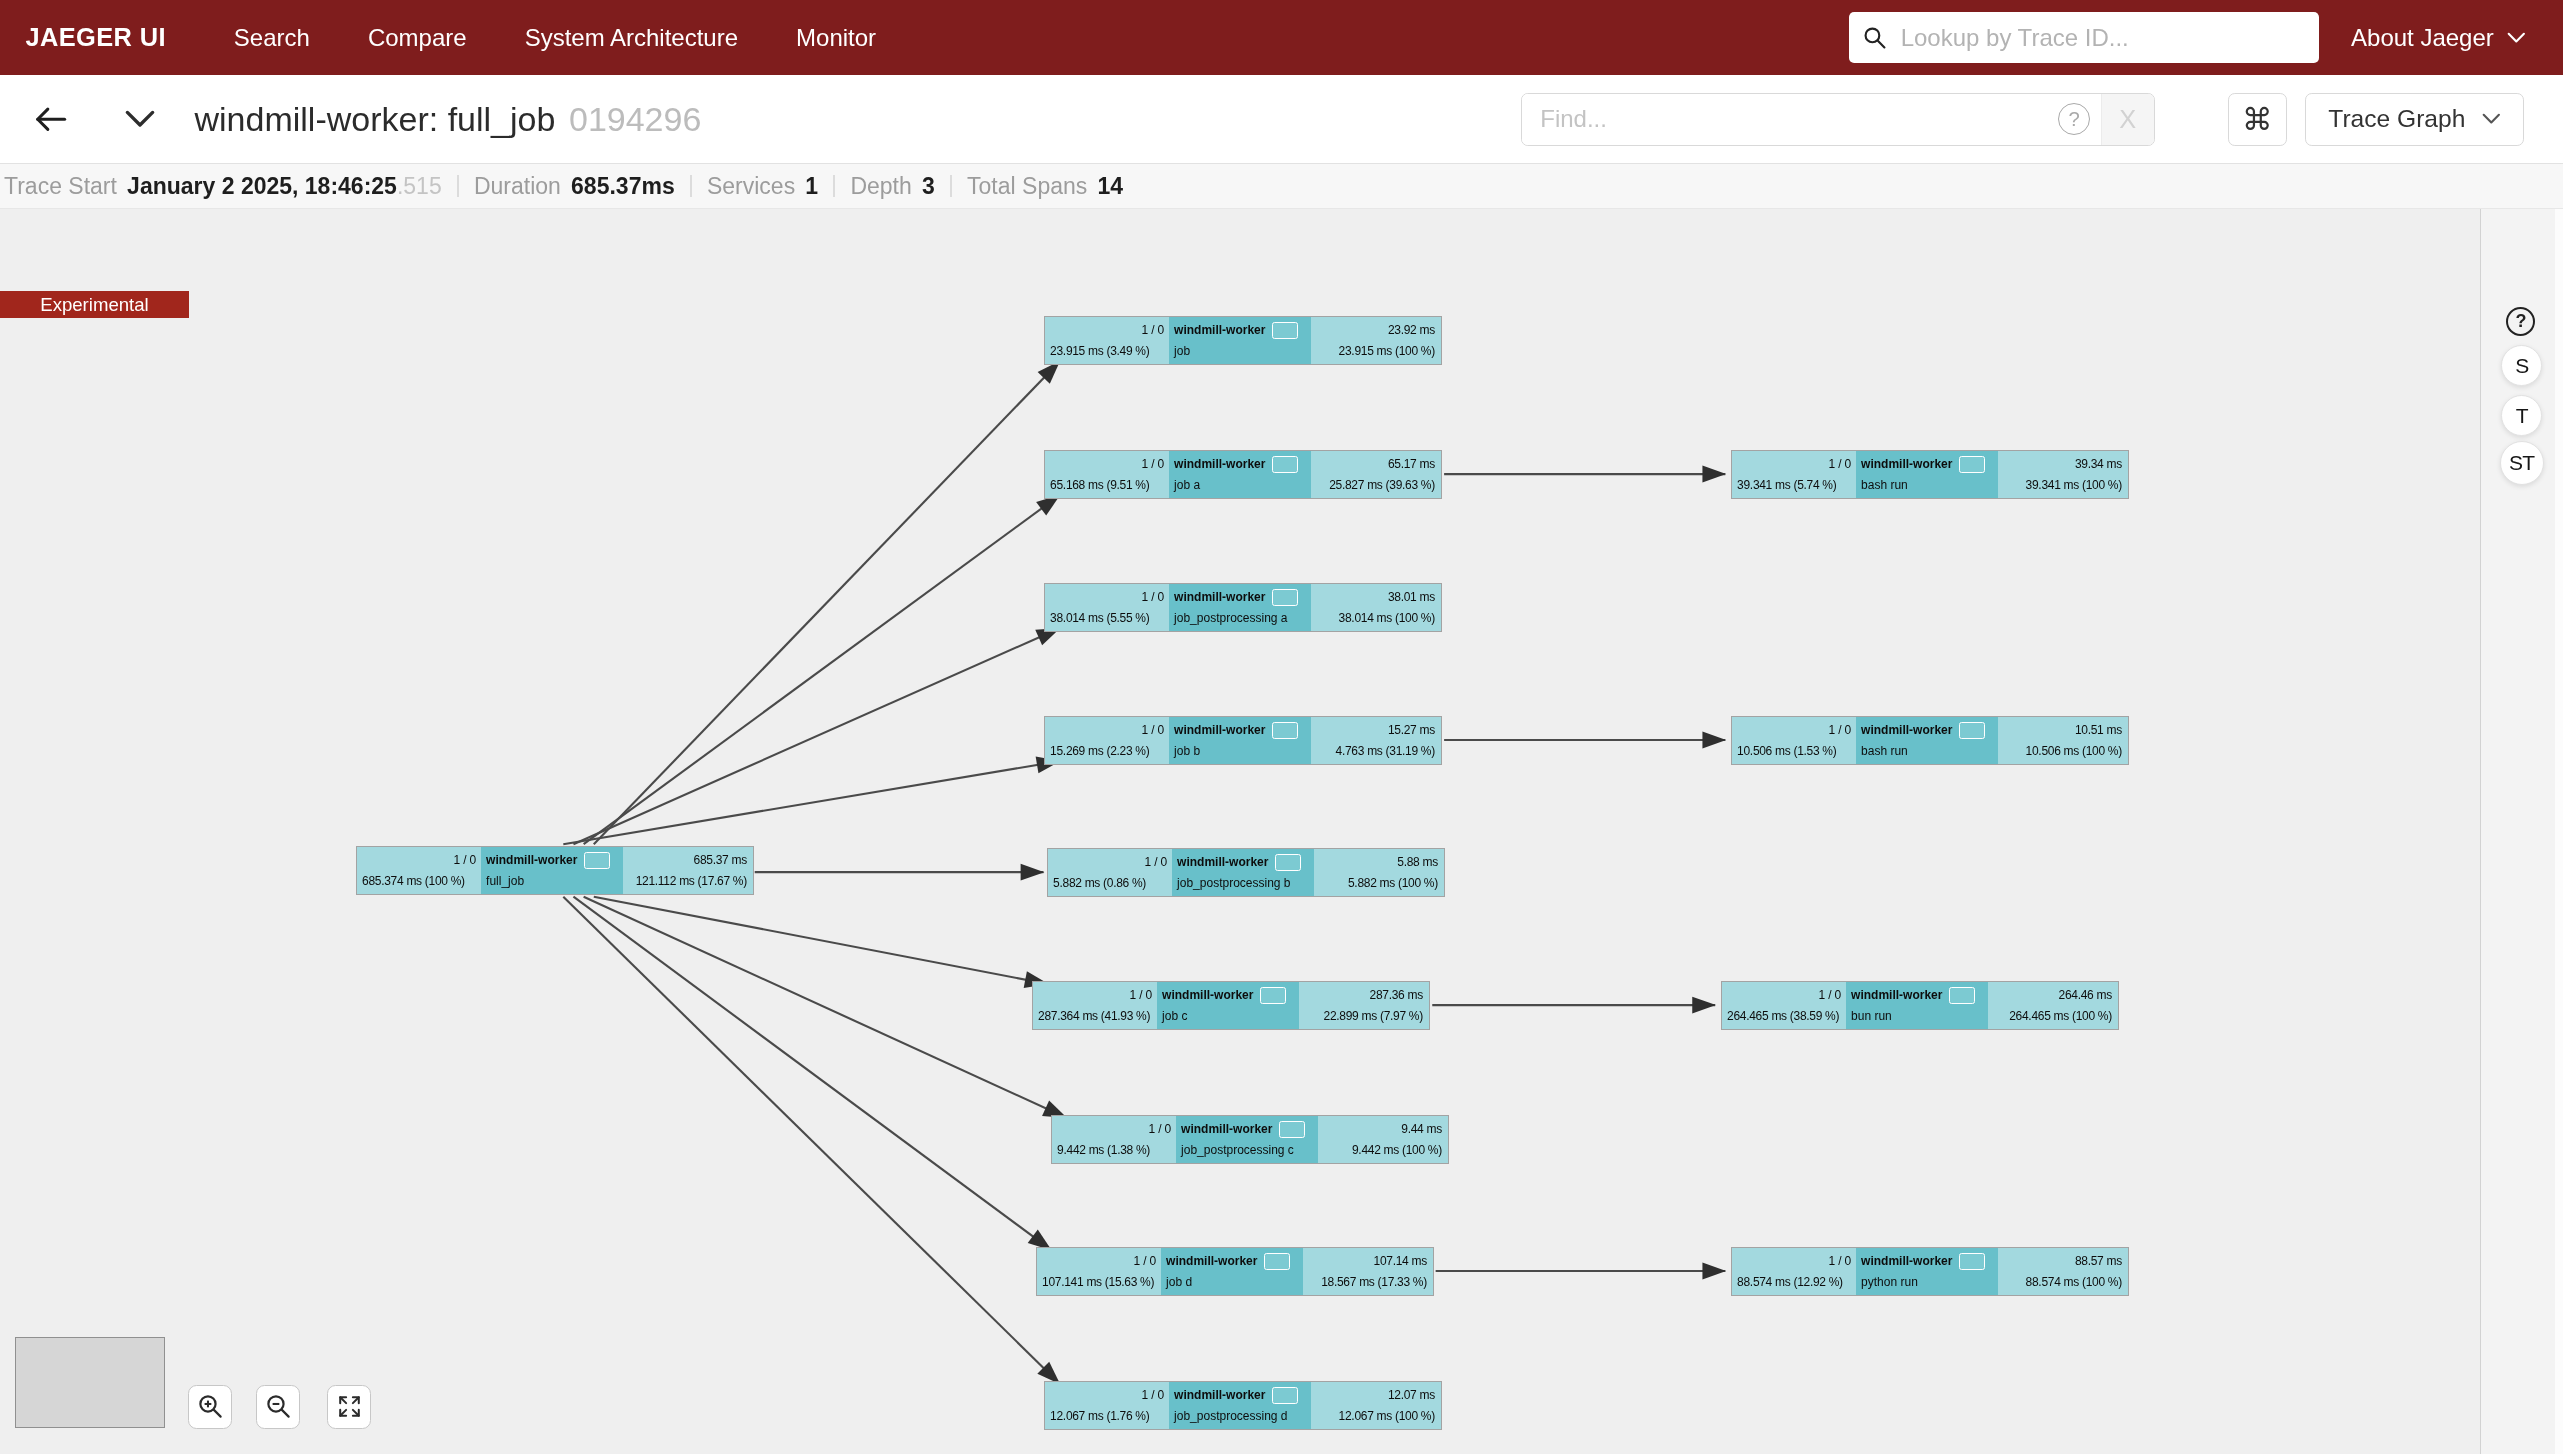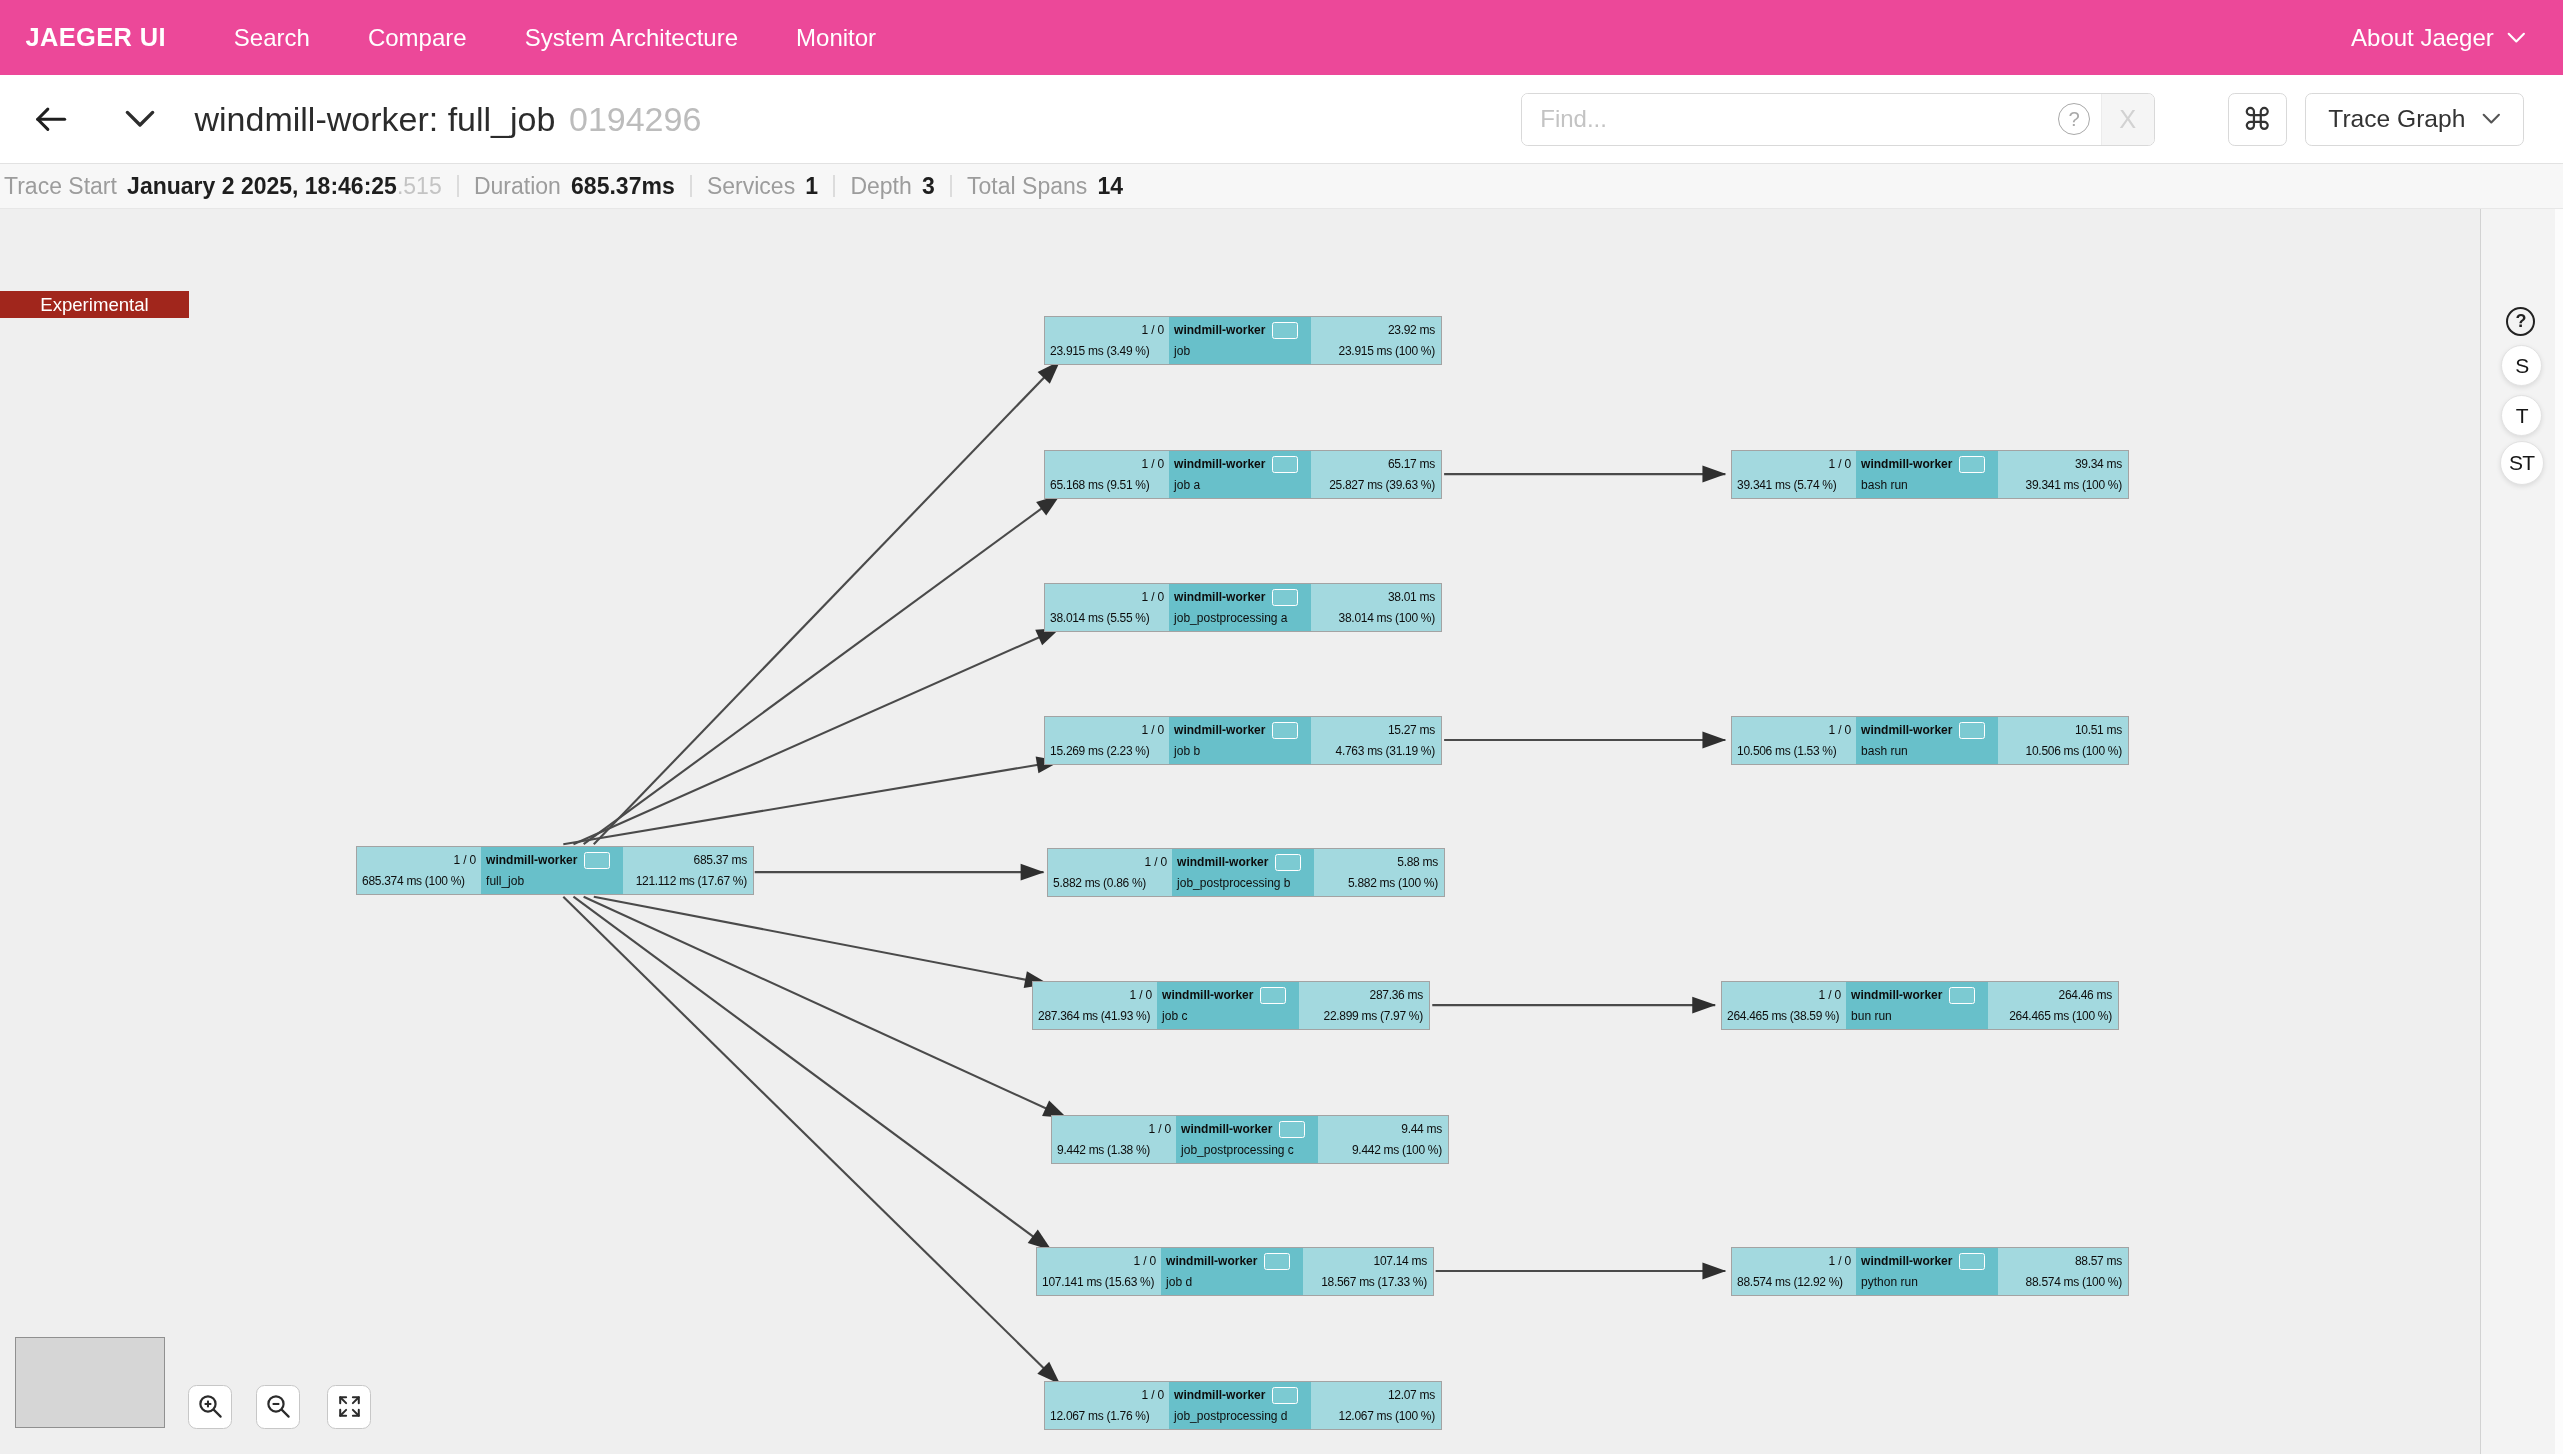--- a/index.html
+++ b/index.html
@@ -3,21 +3,21 @@
 <meta charset="utf-8">
 <style>
   * { box-sizing: border-box; }
   html,body { margin:0; padding:0; }
   body {
     width:2563px; height:1454px; overflow:hidden; position:relative;
     font-family:"Liberation Sans","DejaVu Sans",sans-serif; background:#ffffff;
     -webkit-font-smoothing:antialiased;
   }
   
-  .navbar { height:75px; background:#ec4899; display:flex; align-items:center; color:#fff; }
+  .navbar { height:75px; background:#7f1d1d; display:flex; align-items:center; color:#fff; }
   .brand { font-size:25.4px; font-weight:bold; padding:0 39px 0 25.4px; letter-spacing:0.4px; }
   .nav-item { font-size:24px; padding:0 29px; color:#fff; cursor:pointer; }
   .nav-spacer { flex:1; }
   .lookup { width:470px; height:51px; background:#fff; border-radius:5.1px; display:flex; align-items:center; padding:0 13.6px; margin-right:32px; }
   .lookup svg { flex:0 0 auto; }
   .lookup input { border:none; outline:none; font-size:24px; margin-left:12px; width:100%; color:#333; font-family:inherit; }
   .lookup input::placeholder { color:#b3b3b3; }
   .about { display:flex; align-items:center; gap:13.6px; font-size:24px; margin-right:37px; cursor:pointer; }
   
   .pagehead { height:88px; background:#fff; display:flex; align-items:center; }
@@ -74,20 +74,29 @@
 </head>
 <body>
 
 <div class="navbar">
   <div class="brand">JAEGER UI</div>
   <div class="nav-item">Search</div>
   <div class="nav-item">Compare</div>
   <div class="nav-item">System Architecture</div>
   <div class="nav-item">Monitor</div>
   <div class="nav-spacer"></div>
+  <div class="lookup">
+    <span style="display:flex;">
+      <svg width="24" height="24" viewBox="0 0 28 28">
+          <circle cx="11" cy="11" r="8" fill="none" stroke="#222" stroke-width="2.5"></circle>
+          <line x1="17" y1="17" x2="25" y2="25" stroke="#222" stroke-width="2.5" stroke-linecap="round"></line>
+        </svg>
+    </span>
+    <input placeholder="Lookup by Trace ID..." style="">
+  </div>
   <div class="about">
     <span>About Jaeger</span>
     <span style="display:flex;">
       <svg width="18.6" height="12" viewBox="0 0 22 14">
           <path d="M2 2 L11 11 L20 2" fill="none" stroke="#fff" stroke-width="2.5" stroke-linecap="round" stroke-linejoin="round"></path>
         </svg>
     </span>
   </div>
 </div>
 

